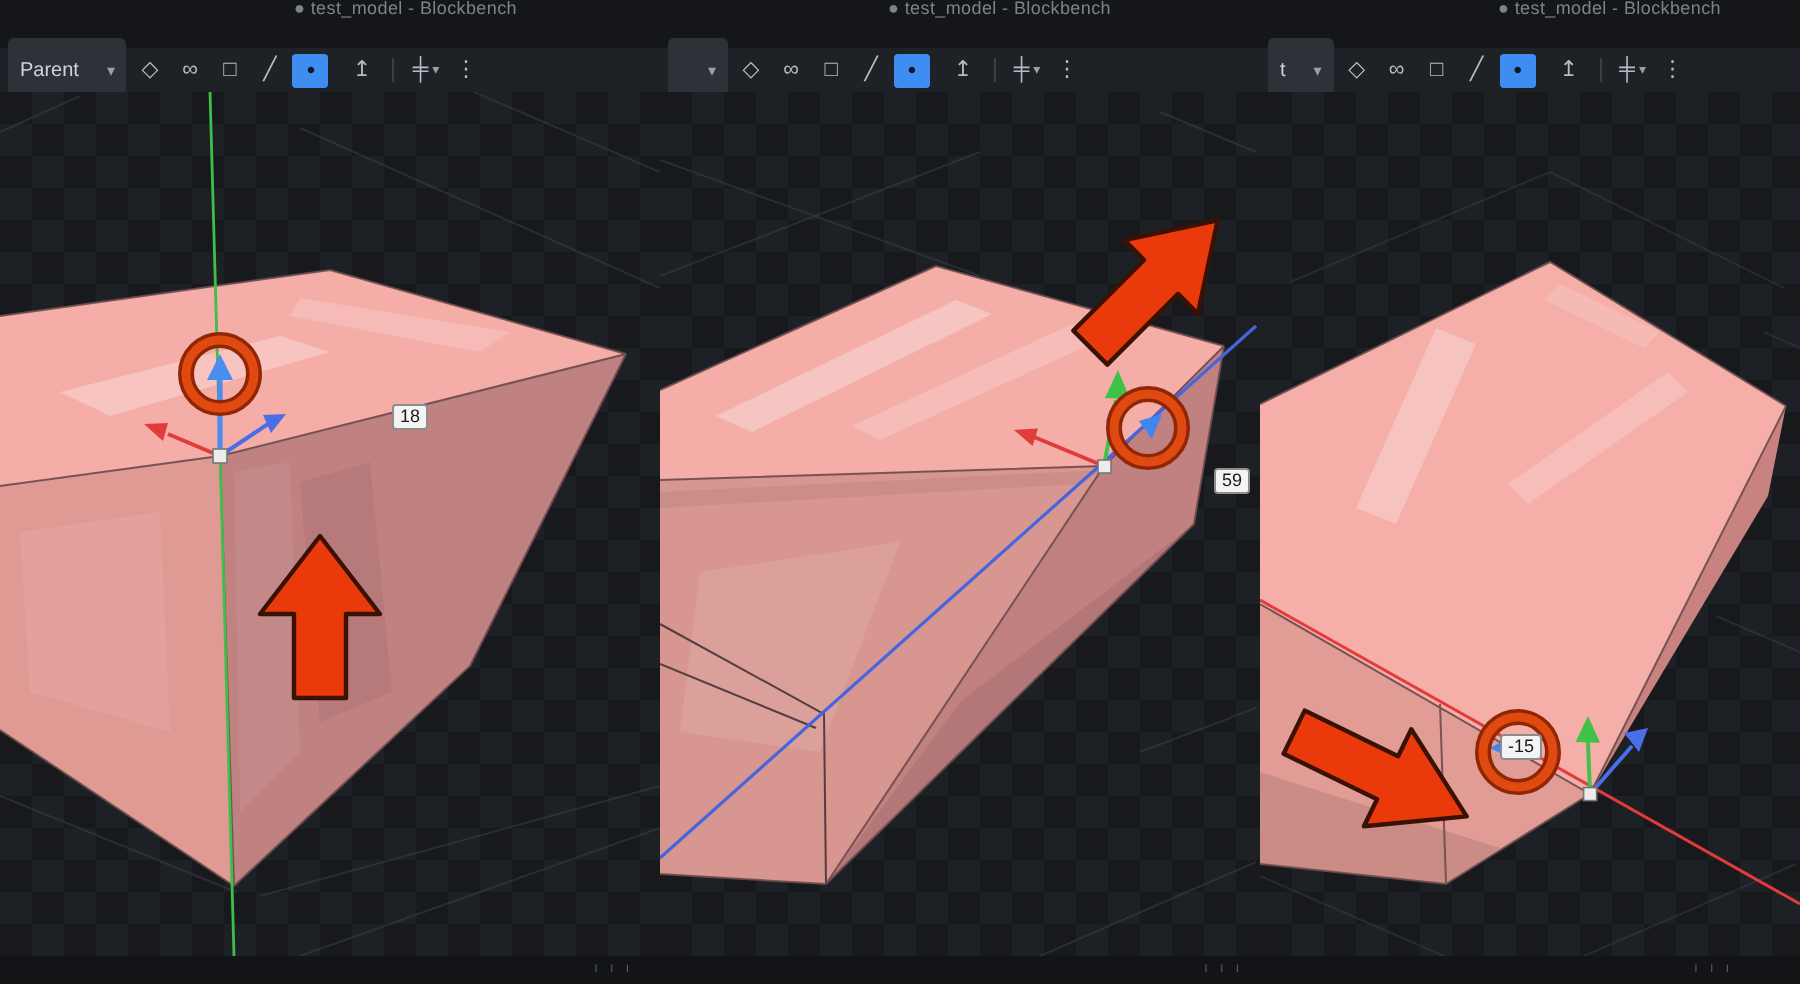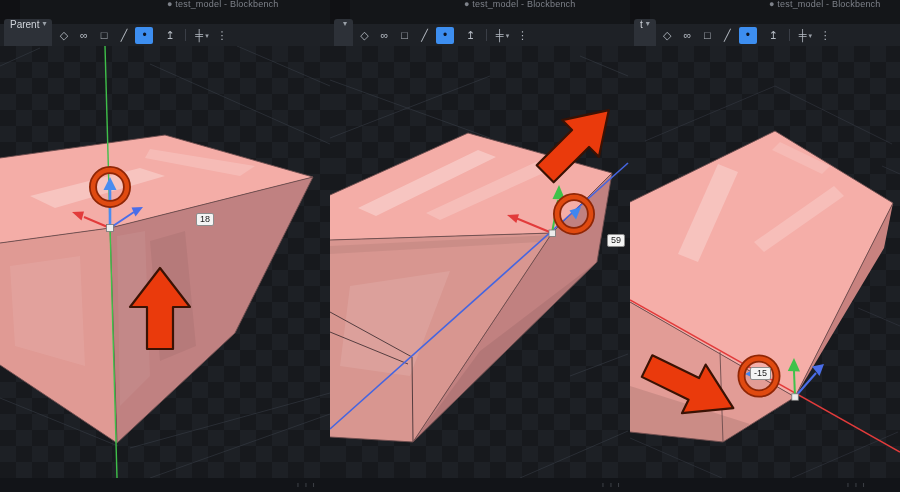--- a/index.html
+++ b/index.html
@@ -1,31 +1,31 @@
 <!DOCTYPE html>
 <html><head>
 <meta charset="utf-8">
 <style>
   * { margin:0; padding:0; box-sizing:border-box; }
   html,body { width:900px; height:492px; overflow:hidden; background:#101114;
               font-family:"Liberation Sans", sans-serif; }
   .stage { position:relative; width:900px; height:492px; background:#101114; }
 
-  .panel { position:absolute; top:0; height:492px; overflow:hidden;padding-left:20px; }
+  .panel { position:absolute; top:0; height:492px; overflow:hidden; }
   .panel.p1 { left:0;   width:330px; }
   .panel.p2 { left:330px; width:300px; }
   .panel.p3 { left:630px; width:270px; }
 
   .titlebar { position:relative; height:24px; background:#141619; }
   .title { position:absolute; top:0; font-size:9px; line-height:9px; color:#7e828a;
            white-space:nowrap; letter-spacing:.2px; }
 
   .toolbar { position:absolute; top:24px; left:0; right:0; height:22px; background:#1e2126;
              display:flex; align-items:center; gap:3px; padding:0 4px; }
-  .parent-btn { display:flex; gap:3px; height:32px; padding:0 6px;
+  .parent-btn { display:flex; align-items:center; gap:14px; height:32px; padding:0 6px;
                 background:#2d3138; border:none; border-radius:3px; color:#d0d4da;
                 font-size:10px; font-family:inherit; cursor:pointer; }
   .parent-btn .caret { font-size:8px; color:#9aa0a8; }
   .tbtn { height:17px; min-width:17px; display:flex; align-items:center; justify-content:center;
           background:transparent; border:none; border-radius:2px; color:#b6bcc4;
           font-size:11px; line-height:1; font-family:inherit; cursor:pointer; padding:0 1px; }
   .tbtn.active { background:#3d8ef0; color:#0d1526; width:18px; }
   .tbtn.active span { font-size:12px; }
   .tbtn.export { margin-left:5px; }
   .sep { width:1px; height:12px; background:#3a3e46; margin:0 4px; }
@@ -111,21 +111,21 @@
           <line x1="110" y1="179" x2="110" y2="143" stroke="#4a8cf0" stroke-width="2.6"></line>
           <polygon points="110,131 103.5,144 116.5,144" fill="#4a8cf0"></polygon>
           <rect x="106.5" y="178.5" width="7" height="7" fill="#ececec" stroke="#777" stroke-width="0.8"></rect>
         </g>
         <g>
           <circle cx="110" cy="141" r="17" stroke="#8f2606" stroke-width="8" fill="none"></circle>
           <circle cx="110" cy="141" r="17" stroke="#e04a10" stroke-width="4.5" fill="none"></circle>
         </g>
         <polygon points="160,222 190,261 173,261 173,303 147,303 147,261 130,261" fill="#ea3a0c" stroke="#3a1204" stroke-width="2.2" stroke-linejoin="round"></polygon>
       </svg>
-      <div class="value-badge" style="left:196px; top:167px;">18</div>
+      <div class="value-badge" style="left:196px; top:156px;">18</div>
     </div>
   </section>
 
   <section class="panel p2">
     <div class="titlebar">
       <span class="title" style="left:114px">● test_model - Blockbench</span>
     </div>
     <div class="toolbar">
       <button class="parent-btn">
         <span></span>

